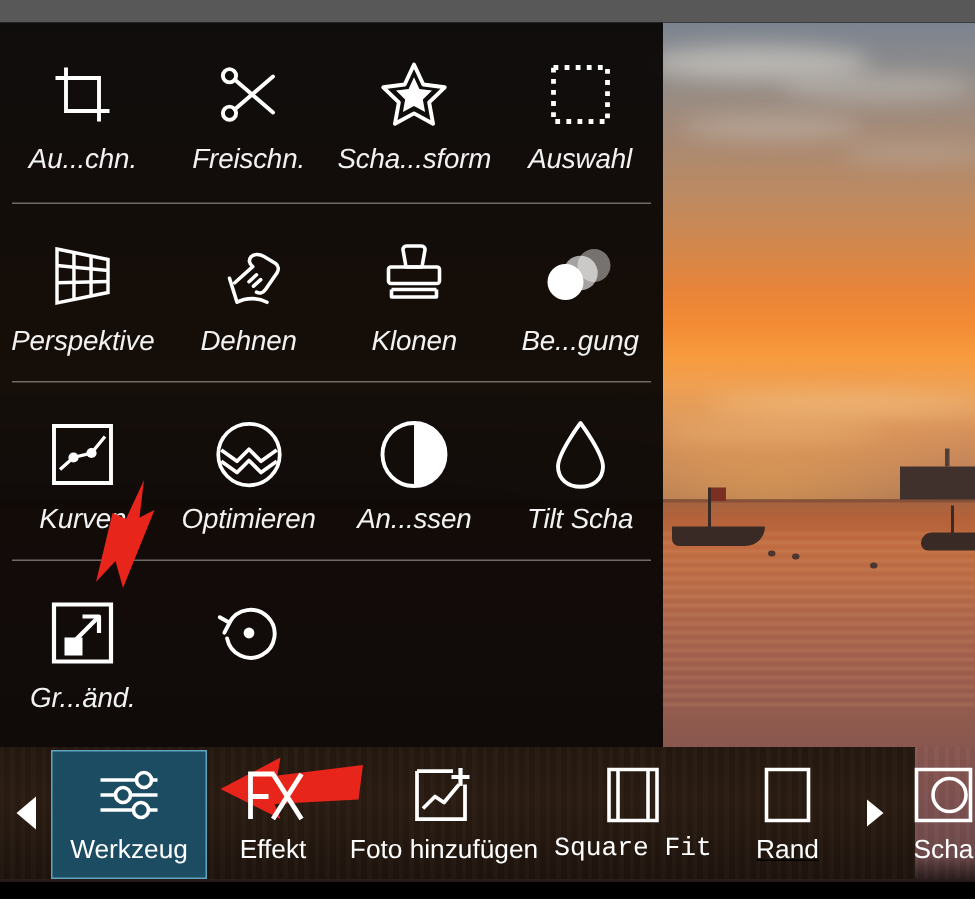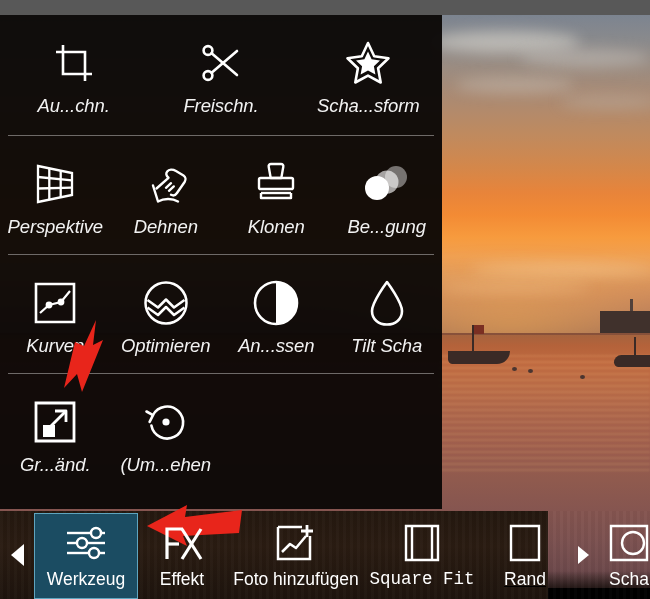--- a/index.html
+++ b/index.html
@@ -93,21 +93,21 @@
   }
   .tool .glyph{height:52px;display:flex;align-items:center;justify-content:center;}
   .tool .tlabel{
     margin-top:6px;font-size:18.5px;line-height:21px;color:#f2f2f2;white-space:nowrap;letter-spacing:-.1px;
   }
   .ico{display:block;}
   .ico *{vector-effect:non-scaling-stroke;}
 
   
   .bottombar{
-    position:absolute;left:0;bottom:0;width:548px;height:88px;
+    position:absolute;left:0;bottom:13px;width:610px;height:88px;
     background:linear-gradient(180deg,#24180f 0%,#2a1c12 40%,#1e140d 100%);
     display:flex;align-items:center;
   }
   .bottombar:before{
     content:"";position:absolute;left:0;top:0;width:650px;height:88px;
     background:repeating-linear-gradient(90deg, rgba(255,255,255,.018) 0 3px, rgba(0,0,0,.03) 3px 7px);
     pointer-events:none;
   }
   .scroll-arrow{
     position:relative;width:34px;height:88px;display:flex;align-items:center;justify-content:center;
@@ -192,20 +192,28 @@
       </div>
       <div class="tool">
         <div class="glyph">
           <svg class="ico" width="50" height="50" viewBox="0 0 50 50" fill="none" stroke="#fff" stroke-width="2.6" stroke-linejoin="round">
             <path d="M25 5 L31.2 18.3 L45.5 20.2 L35.1 30.3 L37.7 44.5 L25 37.6 L12.3 44.5 L14.9 30.3 L4.5 20.2 L18.8 18.3 Z"></path>
             <path d="M25 13.5 L28.6 21.3 L37 22.4 L30.9 28.3 L32.4 36.6 L25 32.6 L17.6 36.6 L19.1 28.3 L13 22.4 L21.4 21.3 Z" fill="#fff" stroke="none"></path>
           </svg>
         </div>
         <div class="tlabel">Scha...sform</div>
       </div>
+      <div class="tool">
+        <div class="glyph">
+          <svg class="ico" width="46" height="46" viewBox="0 0 46 46" fill="none" stroke="#fff" stroke-width="3.2" stroke-dasharray="3.2 4.2">
+            <rect x="5" y="5" width="36" height="36"></rect>
+          </svg>
+        </div>
+        <div class="tlabel">Auswahl</div>
+      </div>
     </div>
     <div class="sep"></div>
 
     <div class="tools-row">
       <div class="tool">
         <div class="glyph">
           <svg class="ico" width="48" height="44" viewBox="0 0 48 44" fill="none" stroke="#fff" stroke-width="2.3">
             <path d="M7 4 L41 11 L41 33 L7 40 Z"></path>
             <path d="M18.3 6.3 L18.3 37.7 M29.7 8.7 L29.7 35.3"></path>
             <path d="M7 15 L41 18.3 M7 26.5 L41 25.7"></path>
@@ -302,21 +310,20 @@
         <div class="tlabel">Gr...änd.</div>
       </div>
       <div class="tool">
         <div class="glyph">
           <svg class="ico" width="48" height="48" viewBox="0 0 48 48" fill="none" stroke="#fff" stroke-width="2.6" stroke-linecap="round" stroke-linejoin="round">
             <path d="M11 17 A16 16 0 1 1 9.4 27.6"></path>
             <path d="M4.5 13.5 L11 17.2 L7.6 23.8" fill="none"></path>
             <circle cx="24" cy="24" r="3.6" fill="#fff" stroke="none"></circle>
           </svg>
         </div>
-        <div class="tlabel">(Um...ehen</div>
       </div>
       <div class="tool"></div>
       <div class="tool"></div>
     </div>
   </div>
 
   <div class="bottombar">
     <div class="scroll-arrow">
       <div class="tri-left"></div>
     </div>

